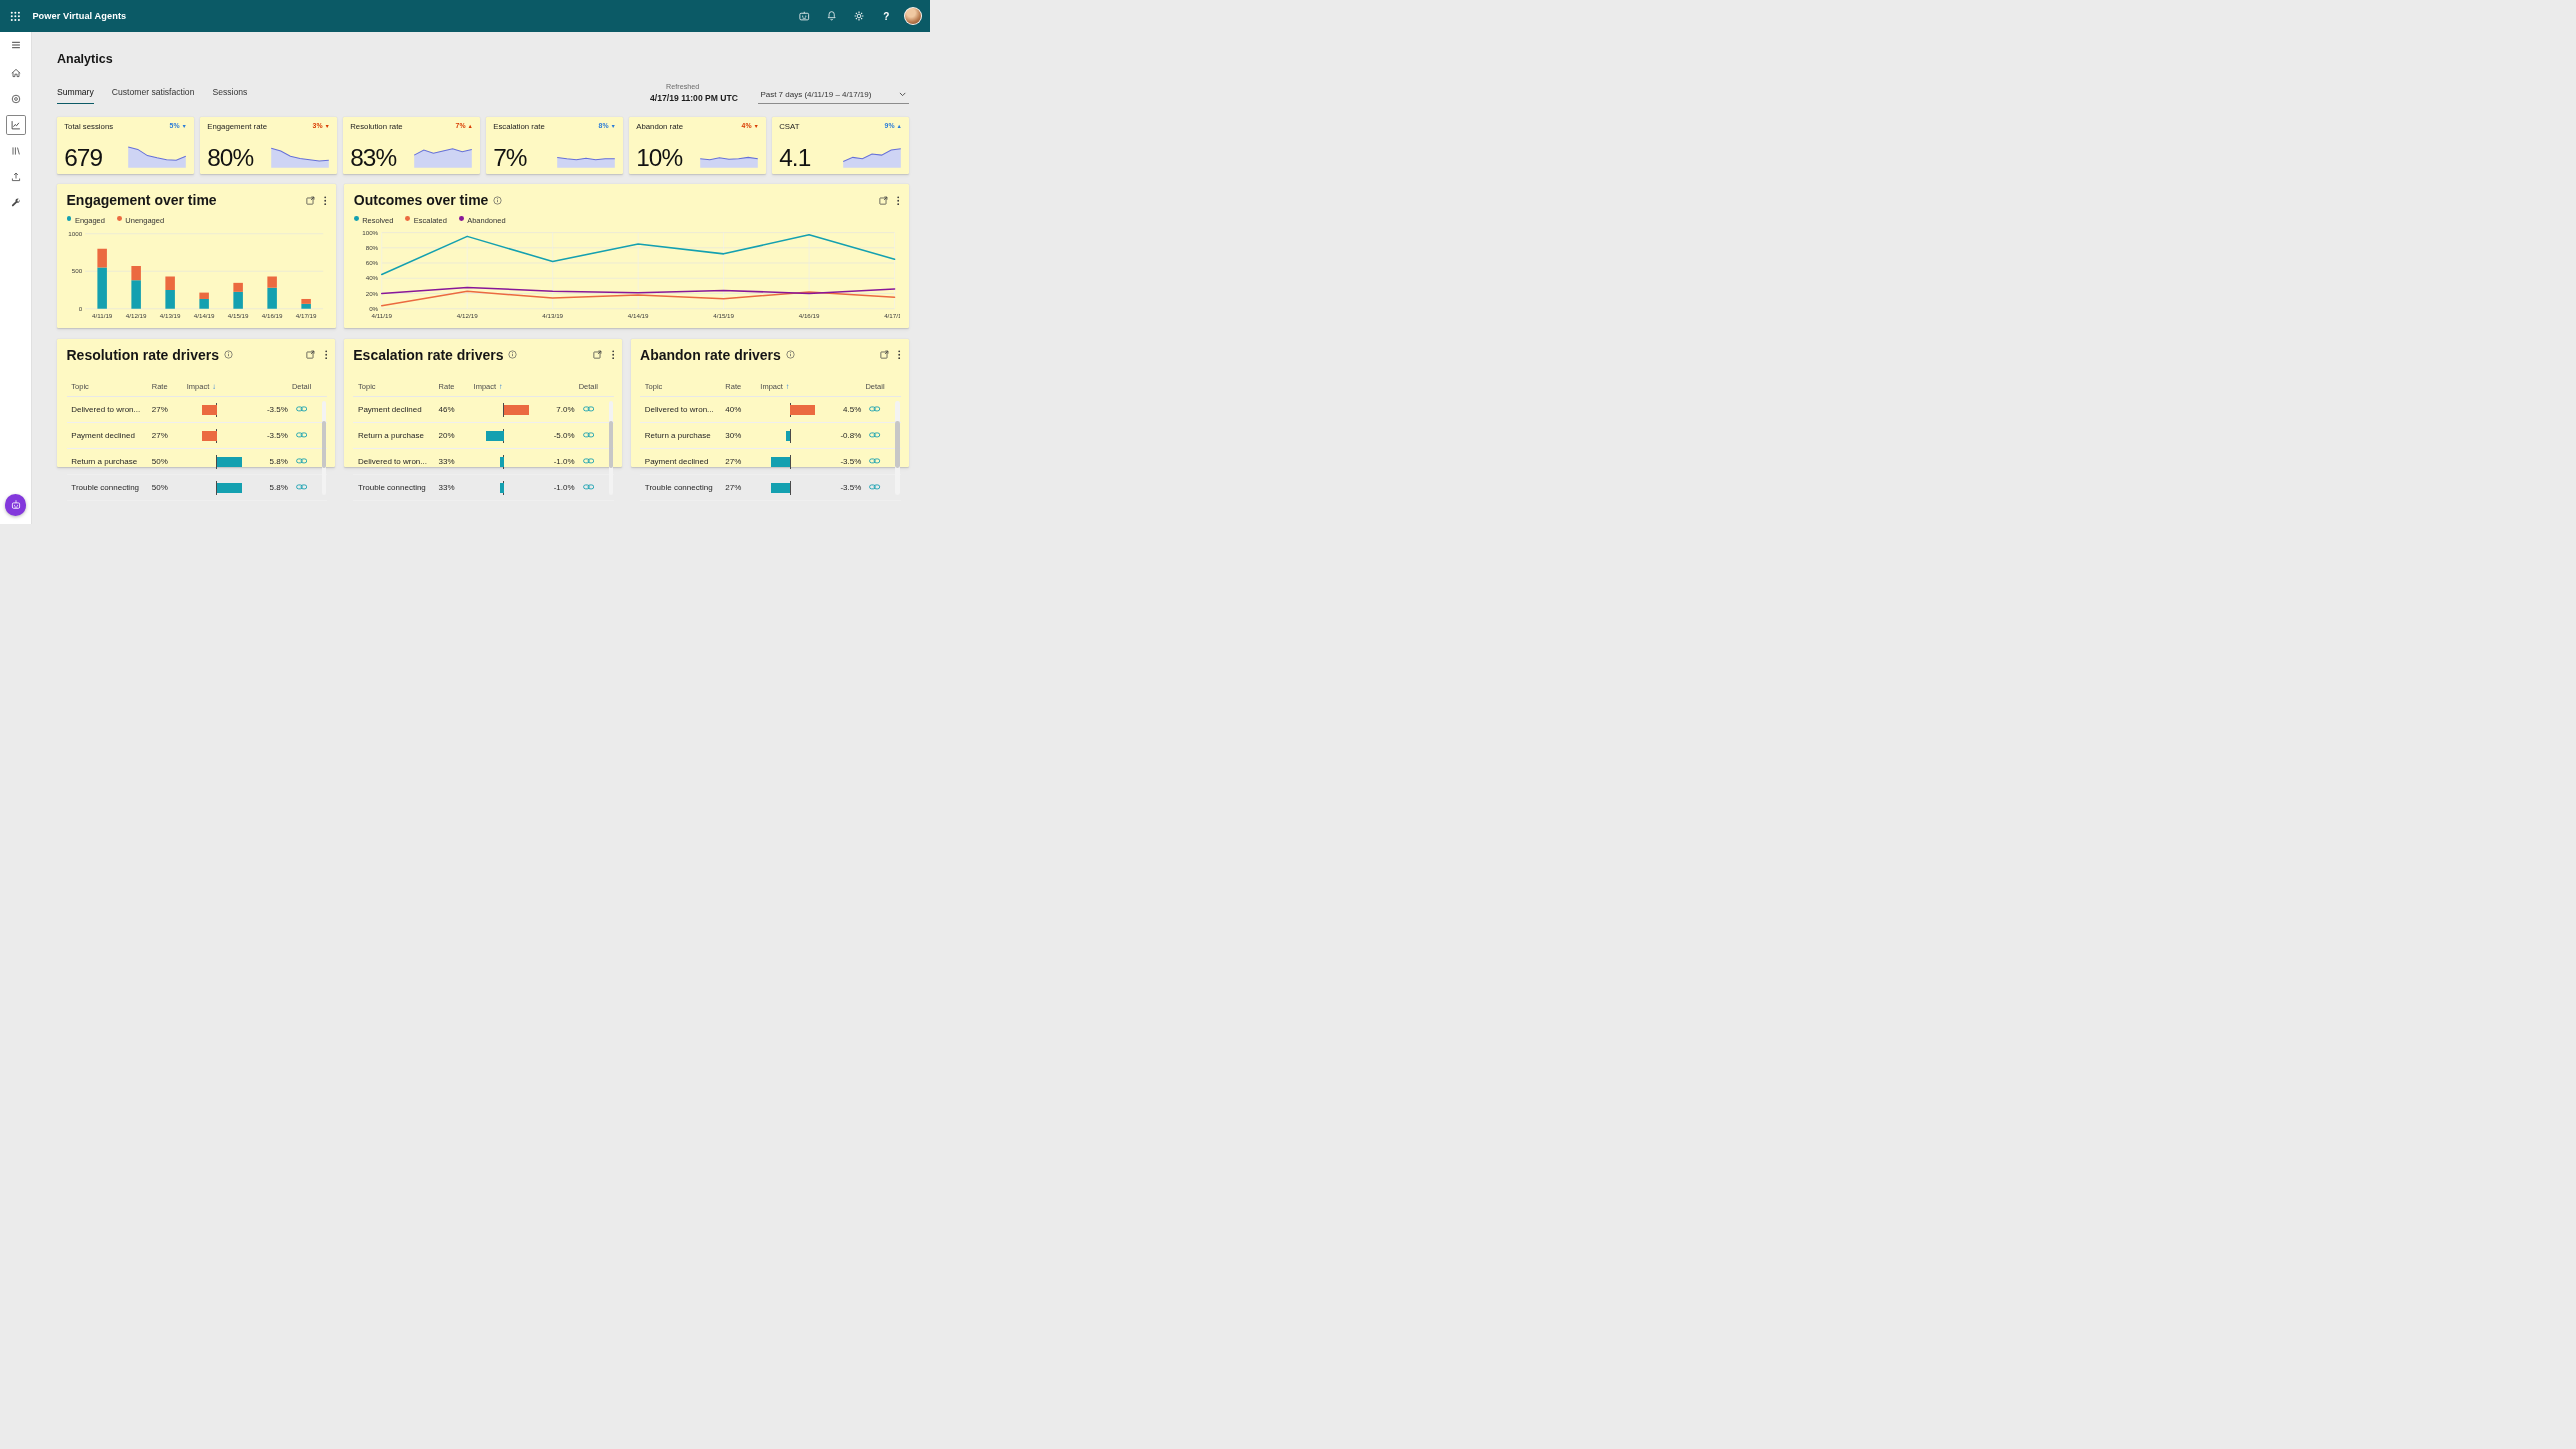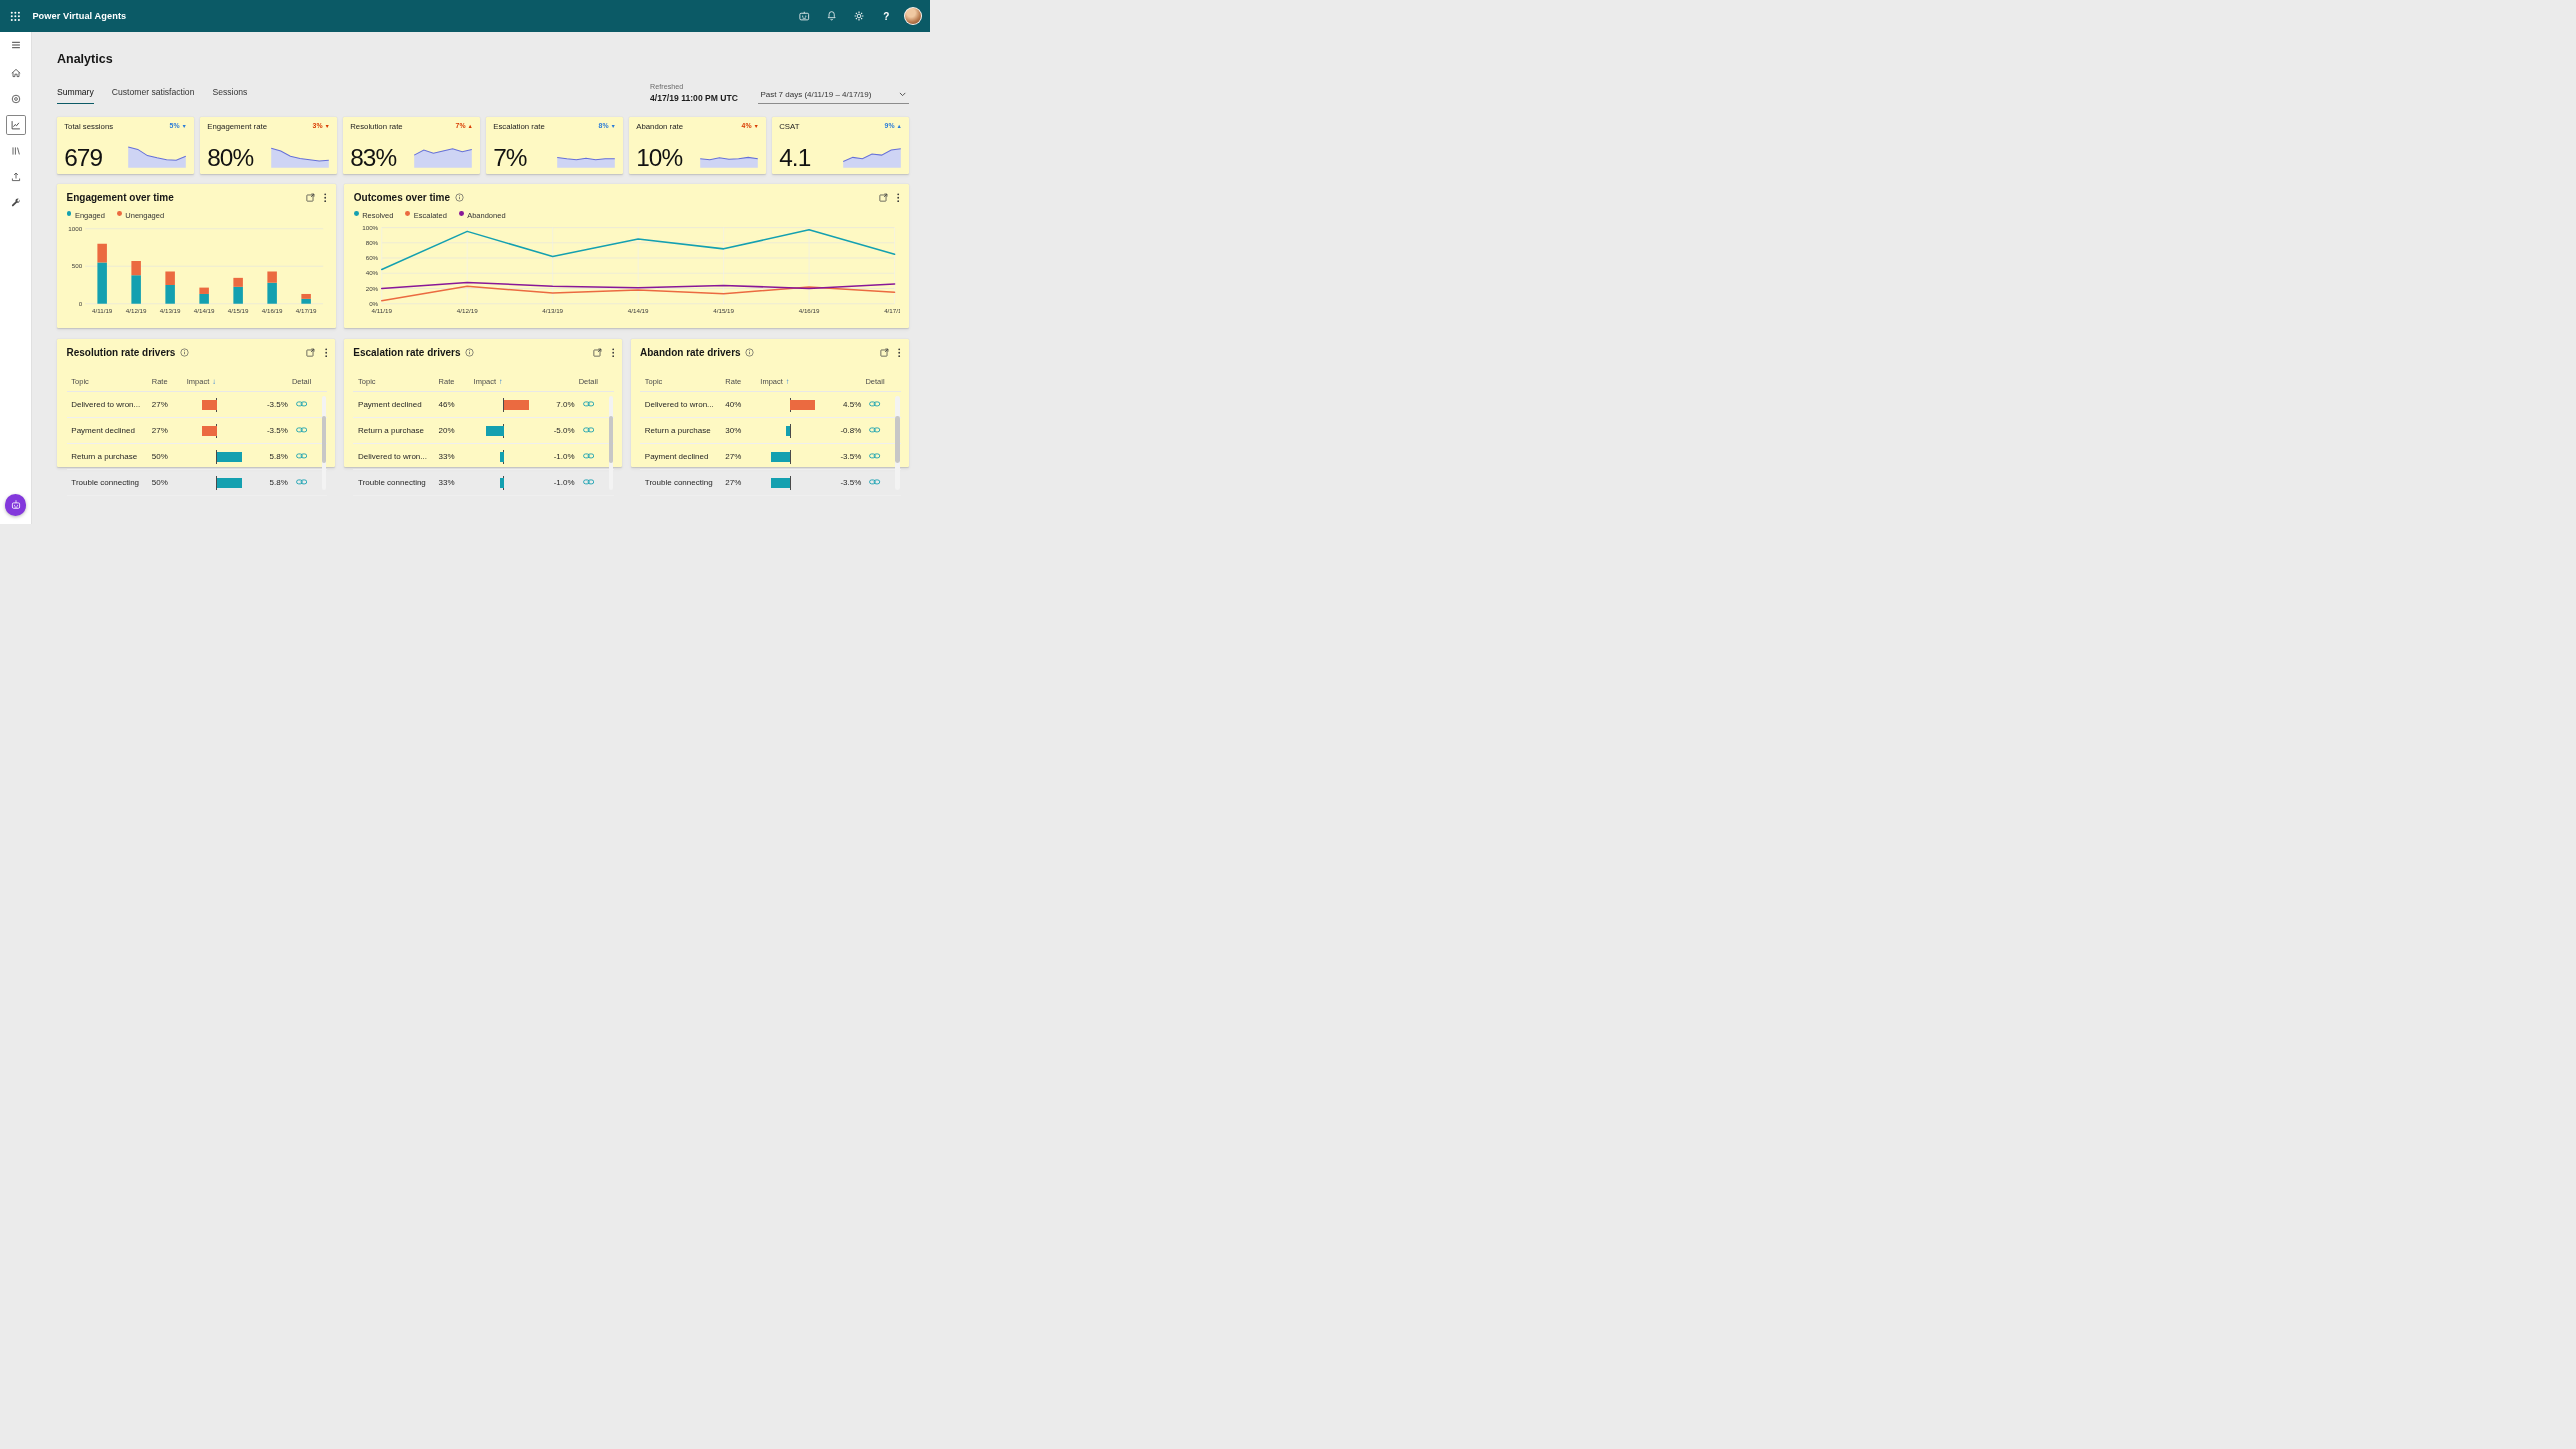--- a/index.html
+++ b/index.html
@@ -24,41 +24,41 @@
 
   
   .main{position:absolute;top:32px;left:32px;right:0;bottom:0;padding:14.3px 21px 0 25px;overflow:hidden;}
   h1{font-size:12.5px;font-weight:700;margin:6px 0 0;color:#161616;}
   .toolbar{display:flex;align-items:flex-end;margin-top:15.5px;}
   .tabs{display:flex;gap:18px;}
   .tab{font-size:8.6px;color:#333;padding-bottom:5.4px;cursor:pointer;border-bottom:1.8px solid transparent;}
   .tab.active{font-weight:400;color:#111;border-bottom-color:#0b5a66;}
   .right-controls{margin-left:auto;display:flex;align-items:flex-end;gap:20px;}
   .refreshed{padding-bottom:1.2px;}
-  .r-label{font-size:7.2px;color:#6b6b6b;}
+  .r-label{font-size:7.2px;color:#6b6b6b;margin-left:16px;}
   .r-value{font-size:8.6px;font-weight:700;color:#1c1c1c;margin-top:1.8px;white-space:nowrap;}
   .date-dd{width:151px;display:flex;align-items:center;justify-content:space-between;border-bottom:0.6px solid #8c8c8c;padding:2.4px 2.4px 4.2px 2.4px;font-size:8px;color:#333;cursor:pointer;white-space:nowrap;}
 
   
   .card{background:#fef9c3;border-radius:1.2px;box-shadow:0 0.6px 1.2px rgba(0,0,0,.13),0 1.2px 3.6px rgba(0,0,0,.06);}
   .kpi-row{display:flex;gap:6px;margin-top:13px;}
   .kpi{flex:1;height:57px;padding:5.4px 7.2px 4.8px;display:flex;flex-direction:column;justify-content:space-between;cursor:pointer;}
   .kpi-top{display:flex;justify-content:space-between;align-items:flex-start;font-size:7.8px;color:#222;}
   .kpi-delta{font-size:6.9px;font-weight:600;white-space:nowrap;}
   .tri{font-size:5.4px;}
   .kpi-bottom{display:flex;justify-content:space-between;align-items:flex-end;}
   .kpi-value{font-size:24.4px;font-weight:300;letter-spacing:-0.9px;color:#121212;line-height:.95;}
   .spark{flex:none;}
 
   .charts-row{display:flex;gap:8.3px;margin-top:10.7px;}
   .chart-card{height:144px;padding:7.8px 9.5px;}
   .eng{width:279px;flex:none;}
   .out{flex:1;}
   .card-head{display:flex;align-items:center;gap:4.8px;}
-  .card-title{font-size:10px;font-weight:700;color:#161616;white-space:nowrap;}
+  .card-title{font-size:14px;font-weight:700;color:#161616;white-space:nowrap;}
   .head-icons{margin-left:auto;display:flex;align-items:center;gap:9.5px;}
   .icon-btn{cursor:pointer;display:flex;align-items:center;}
   .legend{display:flex;gap:12px;margin:7.8px 0 3.6px;font-size:7.5px;color:#333;align-items:center;}
   .leg{display:flex;align-items:flex-start;gap:3.6px;}
   .dot{width:4.8px;height:4.8px;border-radius:50%;display:inline-block;}
   .chart-body{height:94px;}
   svg text.tk{font-size:10.5px;fill:#3c3c3c;}
 
   
   .drivers-row{display:flex;gap:8.3px;margin-top:10.7px;}

